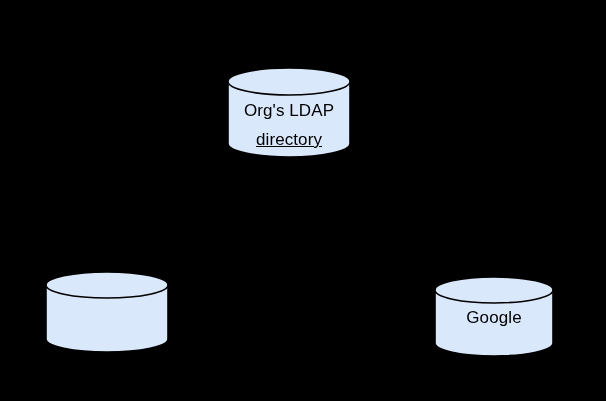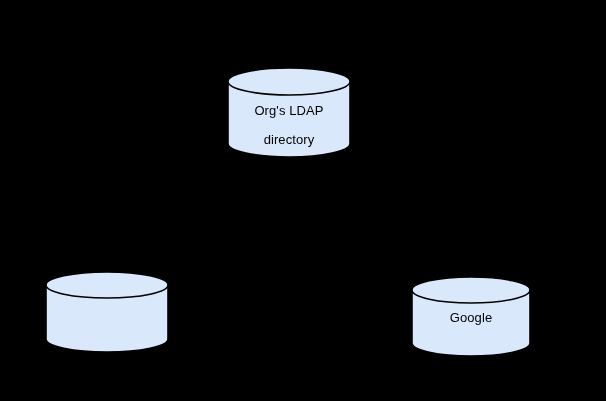--- a/index.html
+++ b/index.html
@@ -27,31 +27,32 @@
     display: block;
     overflow: visible;
   }
   .node-label {
     position: absolute;
     left: 0;
     right: 0;
     text-align: center;
     color: #000000;
     font-family: "Liberation Sans", sans-serif;
-    font-size: 13px;
+    font-size: 17px;
     line-height: 15px;
     letter-spacing: 0.1px;
     white-space: nowrap;
     pointer-events: none;
   }
   .node-label .line {
     display: block;
   }
   .node-label .line + .line {
     margin-top: 14px;
+    text-decoration: underline;
   }
 </style>
 </head>
 <body>
 
 <div id="canvas" style="width: 606px; height: 401px; background: rgb(0, 0, 0);">
 
   <div class="node" id="node-ldap" style="left: 227px; top: 67px;">
     <svg width="124" height="91" viewBox="0 0 124 91">
       <path d="M 1 14.5 L 1 76.5 A 61 13.5 0 0 0 123 76.5 L 123 14.5 Z" fill="#dae8fc" stroke="#000000" stroke-width="1.6" stroke-linejoin="round"></path>
@@ -65,21 +66,21 @@
 
   <div class="node" id="node-emm" style="left: 45px; top: 271px;">
     <svg width="124" height="82" viewBox="0 0 124 82">
       <path d="M 1 14 L 1 68 A 61 13 0 0 0 123 68 L 123 14 Z" fill="#dae8fc" stroke="#000000" stroke-width="1.6" stroke-linejoin="round"></path>
       <ellipse cx="62" cy="14" rx="61" ry="13" fill="#dae8fc" stroke="#000000" stroke-width="1.6"></ellipse>
     </svg>
     <div class="node-label" style="top: 26px;">
     </div>
   </div>
 
-  <div class="node" id="node-google" style="left: 411px; top: 276px;">
+  <div class="node" id="node-google" style="left: 434px; top: 276px;">
     <svg width="120" height="81" viewBox="0 0 120 81">
       <path d="M 1 14 L 1 67 A 59 13 0 0 0 119 67 L 119 14 Z" fill="#dae8fc" stroke="#000000" stroke-width="1.6" stroke-linejoin="round"></path>
       <ellipse cx="60" cy="14" rx="59" ry="13" fill="#dae8fc" stroke="#000000" stroke-width="1.6"></ellipse>
     </svg>
     <div class="node-label" style="top: 34px;">
       <span class="line">Google</span>
     </div>
   </div>
 
 </div>

